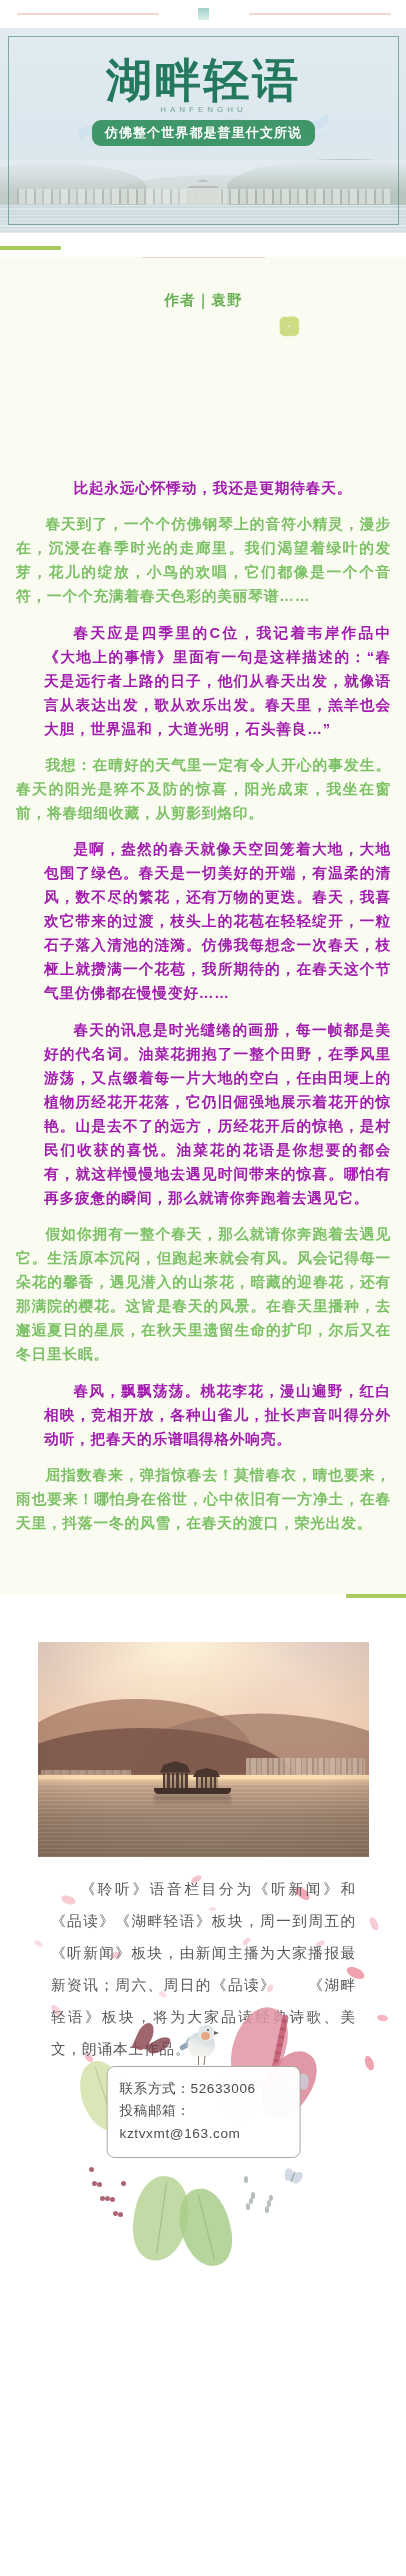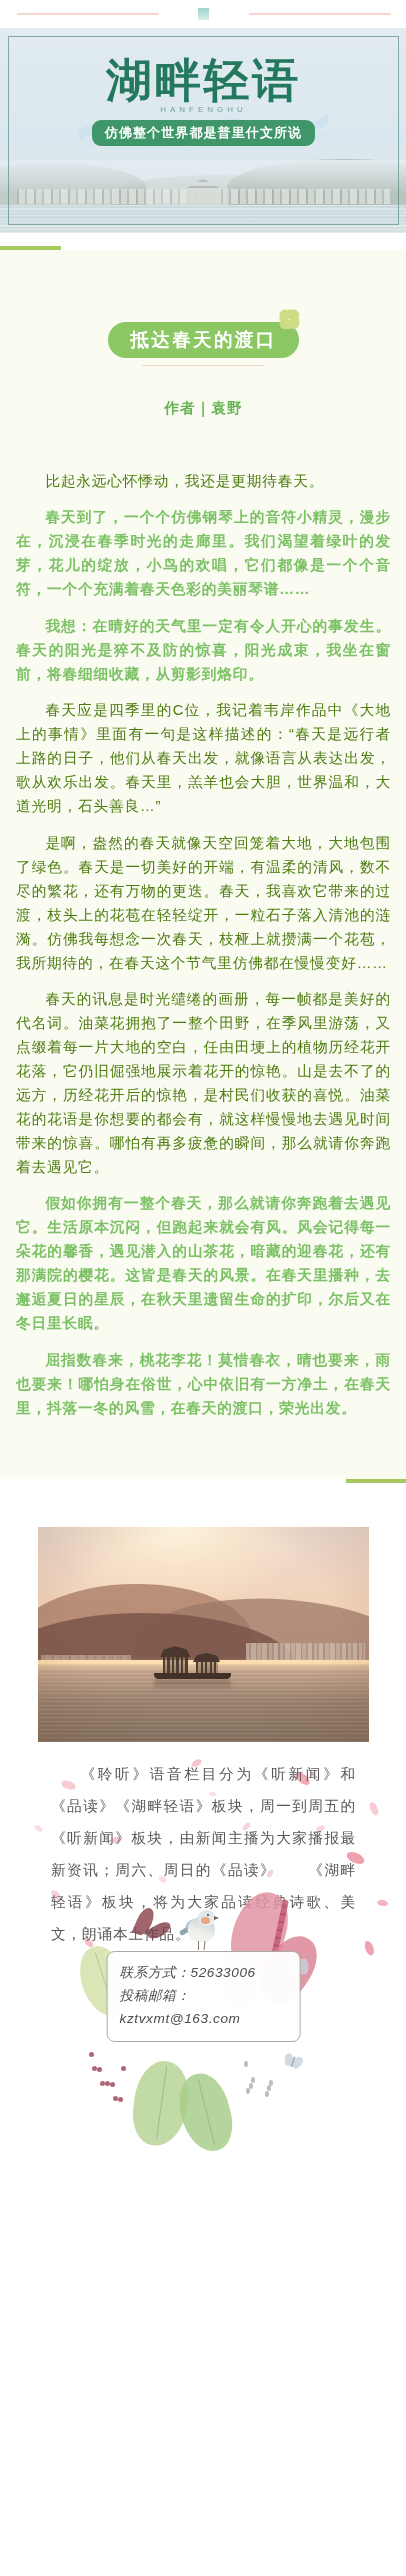--- a/index.html
+++ b/index.html
@@ -60,21 +60,21 @@
   .clover i:nth-child(3){transform:translate(4.5px,4.5px) rotate(180deg);}
   .clover i:nth-child(4){transform:translate(-4.5px,4.5px) rotate(270deg);}
   .title-pill{display:inline-block;margin-top:72px;height:36px;line-height:36px;padding:0 22.6px;
     border-radius:18px;background:#8bc763;color:#ffffff;font-size:18.6px;font-weight:bold;letter-spacing:2.3px;}
   .title-underline{width:123px;height:1.1px;background:#f3d3c9;margin:6.8px auto 0;}
   .authors{margin-top:29px;font-size:14.7px;line-height:26.6px;color:#68b155;font-weight:bold;letter-spacing:1.1px;}
   .article-body{padding:0 16px;}
   .article-body p{margin:12.4px 0;text-indent:2em;font-size:14.7px;line-height:24px;letter-spacing:0.8px;
     text-align:justify;}
   .article-body p:first-child{margin-top:0;}
-  .article-body p.dark{color:#4d7c0f;font-weight:normal;}
+  .article-body p.dark{color:#a21caf;font-weight:bold;margin-left:28px;}
   .article-body p.green{color:#7cc165;font-weight:bold;}
 
   .gap2{height:44px;background:#fff;}
 
   
   .photo{position:relative;width:331px;height:215px;margin-left:38px;overflow:hidden;background:#eedacd;}
   .photo .sky{position:absolute;inset:0;background:linear-gradient(180deg,#eddbd0 0%,#f3d2b6 42%,#eec4a2 62%,#e7bd9c 70%);}
   .photo .sun{position:absolute;left:2%;top:-30%;width:80%;height:70%;
     background:radial-gradient(ellipse at 50% 40%,rgba(255,246,222,.95) 0%,rgba(255,236,205,.55) 35%,rgba(255,236,205,0) 70%);}
   .photo .ridge{position:absolute;border-radius:48% 52% 0 0;}
@@ -101,21 +101,21 @@
   .boat .hull{position:absolute;left:3.4px;top:27px;width:77px;height:5.7px;background:#413029;border-radius:0 0 4.5px 4.5px;}
   .boat .refl{position:absolute;left:3.4px;top:34px;width:77px;height:11.3px;opacity:.45;filter:blur(1.7px);
     background:linear-gradient(180deg,rgba(65,48,41,.8),rgba(65,48,41,0));}
   .photo .vig{position:absolute;inset:0;background:radial-gradient(ellipse at 50% 45%,rgba(0,0,0,0) 55%,rgba(110,70,50,.18) 100%);}
 
   
   .outro-wrap{position:relative;margin-top:16px;}
   .petal{position:absolute;border-radius:50%;z-index:0;}
   .outro-text{position:relative;z-index:1;margin:0 51px;font-size:14.7px;line-height:32px;letter-spacing:0.8px;
     color:#595757;text-indent:2em;text-align:justify;}
-  .frame-area{position:relative;height:266px;margin-top:-40px;z-index:1;font-style:italic;}
+  .frame-area{position:relative;height:266px;margin-top:-40px;z-index:1;}
   .leaf{position:absolute;}
   .leaf.big-green{left:82px;top:35px;width:44px;height:72px;background:#d6e4ad;border-radius:50% 50% 48% 52%;
     transform:rotate(-18deg);opacity:.9;}
   .leaf.big-green::after{content:"";position:absolute;left:50%;top:8%;width:1.1px;height:84%;background:rgba(140,160,100,.5);}
   .leaf.darkred1{left:137px;top:-3.4px;width:14.7px;height:29px;background:#8e4b55;border-radius:50% 50% 50% 0;transform:rotate(24deg);opacity:.85;}
   .leaf.darkred2{left:153px;top:8px;width:12.4px;height:25px;background:#7d4049;border-radius:50% 50% 50% 0;transform:rotate(60deg);opacity:.8;}
   .leaf.pink1{left:233px;top:-19px;width:52px;height:85px;background:#e294a4;border-radius:55% 45% 50% 50%;transform:rotate(16deg);opacity:.85;}
   .leaf.pink2{left:266px;top:22.6px;width:45px;height:73px;background:#d87d90;border-radius:50% 50% 45% 55%;transform:rotate(34deg);opacity:.8;}
   .leaf.pink3{left:221px;top:40px;width:34px;height:57px;background:#eaa7b4;border-radius:50%;transform:rotate(-8deg);opacity:.75;}
   .stalk{position:absolute;left:276px;top:-11.3px;width:5.7px;height:68px;transform:rotate(12deg);
@@ -195,35 +195,35 @@
   <div class="greenbar left"></div>
 
   <div class="cream">
     <div class="header-block">
       <div class="clover">
           <i></i>
           <i></i>
           <i></i>
           <i></i>
         </div>
-      <div class="title-pill">抵达春天的渡口</div>
       <div class="title-underline"></div>
       <div class="authors">
         <div>作者｜袁野</div>
       </div>
     </div>
     <div class="article-body">
         <p class="para dark">比起永远心怀悸动，我还是更期待春天。</p>
         <p class="para green">春天到了，一个个仿佛钢琴上的音符小精灵，漫步在，沉浸在春季时光的走廊里。我们渴望着绿叶的发芽，花儿的绽放，小鸟的欢唱，它们都像是一个个音符，一个个充满着春天色彩的美丽琴谱……</p>
+        <p class="para dark">春天应是四季里的C位，我记着韦岸作品中《大地上的事情》里面有一句是这样描述的：“春天是远行者上路的日子，他们从春天出发，就像语言从表达出发，歌从欢乐出发。春天里，羔羊也会大胆，世界温和，大道光明，石头善良…”</p>
         <p class="para green">我想：在晴好的天气里一定有令人开心的事发生。春天的阳光是猝不及防的惊喜，阳光成束，我坐在窗前，将春细细收藏，从剪影到烙印。</p>
-        <p class="para dark">春天应是四季里的C位，我记着韦岸作品中《大地上的事情》里面有一句是这样描述的：“春天是远行者上路的日子，他们从春天出发，就像语言从表达出发，歌从欢乐出发。春天里，羔羊也会大胆，世界温和，大道光明，石头善良…”</p>
         <p class="para dark">是啊，盎然的春天就像天空回笼着大地，大地包围了绿色。春天是一切美好的开端，有温柔的清风，数不尽的繁花，还有万物的更迭。春天，我喜欢它带来的过渡，枝头上的花苞在轻轻绽开，一粒石子落入清池的涟漪。仿佛我每想念一次春天，枝桠上就攒满一个花苞，我所期待的，在春天这个节气里仿佛都在慢慢变好……</p>
         <p class="para dark">春天的讯息是时光缱绻的画册，每一帧都是美好的代名词。油菜花拥抱了一整个田野，在季风里游荡，又点缀着每一片大地的空白，任由田埂上的植物历经花开花落，它仍旧倔强地展示着花开的惊艳。山是去不了的远方，历经花开后的惊艳，是村民们收获的喜悦。油菜花的花语是你想要的都会有，就这样慢慢地去遇见时间带来的惊喜。哪怕有再多疲惫的瞬间，那么就请你奔跑着去遇见它。</p>
         <p class="para green">假如你拥有一整个春天，那么就请你奔跑着去遇见它。生活原本沉闷，但跑起来就会有风。风会记得每一朵花的馨香，遇见潜入的山茶花，暗藏的迎春花，还有那满院的樱花。这皆是春天的风景。在春天里播种，去邂逅夏日的星辰，在秋天里遗留生命的扩印，尔后又在冬日里长眠。</p>
-        <p class="para green">屈指数春来，桃花李花！莫惜春衣，晴也要来，雨也要来！哪怕身在俗世，心中依旧有一方净土，在春天里，抖落一冬的风雪，在春天的渡口，荣光出发。</p>
+        <p class="para dark">春风，飘飘荡荡。桃花李花，漫山遍野，红白相映，竞相开放，各种山雀儿，扯长声音叫得分外动听，把春天的乐谱唱得格外响亮。</p>
+        <p class="para green">屈指数春来，弹指惊春去！莫惜春衣，晴也要来，雨也要来！哪怕身在俗世，心中依旧有一方净土，在春天里，抖落一冬的风雪，在春天的渡口，荣光出发。</p>
       </div>
   </div>
 
   <div class="greenbar right"></div>
   <div class="gap2"></div>
 
   <div class="photo">
     <div class="sky"></div>
     <div class="sun"></div>
     <div class="ridge r1"></div>

